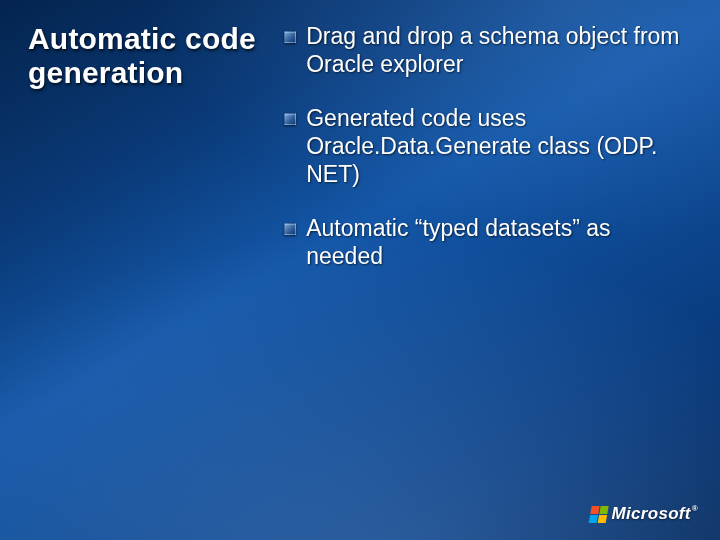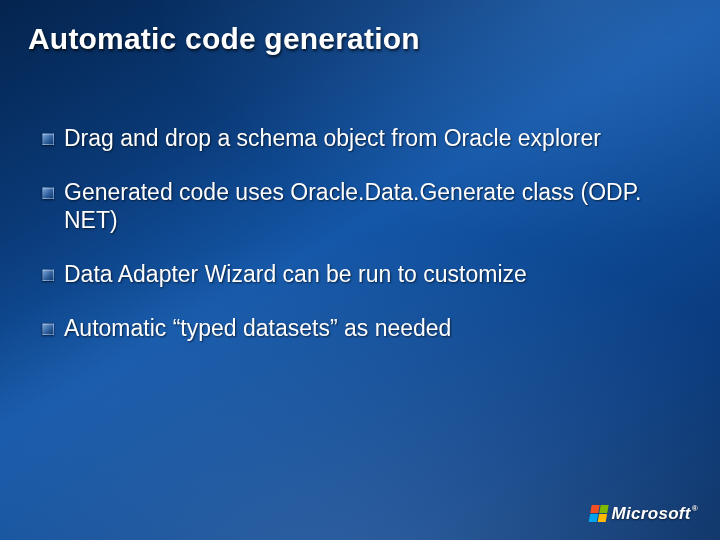--- a/index.html
+++ b/index.html
@@ -11,21 +11,20 @@
       radial-gradient(ellipse 700px 400px at 80% 0%, rgba(90,150,220,0.25) 0%, rgba(0,0,0,0) 60%),
       linear-gradient(150deg, #04244e 0%, #0a3a78 25%, #1457a8 45%, #0e4a95 60%, #093a7c 80%, #062a5c 100%);
     color: #ffffff;
     position: relative;
   }
   .slide {
     width: 100%;
     height: 100%;
     padding: 22px 28px 20px 28px;
     display: flex;
-    flex-direction: column;
   }
   .title {
     font-size: 30px;
     font-weight: bold;
     text-shadow: 1px 2px 3px rgba(0,0,0,0.7);
     margin-bottom: 68px;
     letter-spacing: 0.2px;
   }
   .bullets {
     list-style: none;
@@ -48,21 +47,21 @@
     height: 10px;
     background: linear-gradient(135deg, #7aa7d8 0%, #2e5d9a 60%, #123a6d 100%);
     border: 1px solid rgba(255,255,255,0.15);
     box-shadow: 0 1px 2px rgba(0,0,0,0.6), inset 0 1px 1px rgba(255,255,255,0.3);
   }
   .logo {
     position: absolute;
     bottom: 16px;
     right: 22px;
     display: flex;
-    align-items: center;
+    align-items: flex-end;
     gap: 2px;
   }
   .logo-text {
     font-size: 17px;
     font-weight: bold;
     font-style: italic;
     letter-spacing: 0.3px;
     color: #ffffff;
     text-shadow: 0 1px 2px rgba(0,0,0,.6);
   }
@@ -86,21 +85,20 @@
   .fq4 { background:#ffb900; }
 </style>
 </head>
 <body>
 
 <div class="slide">
   <h1 class="title">Automatic code generation</h1>
   <ul class="bullets">
     <li>Drag and drop a schema object from Oracle explorer</li>
     <li>Generated code uses Oracle.Data.Generate class (ODP. NET)</li>
-    <li>Data Adapter Wizard can be run to customize</li>
     <li>Automatic “typed datasets” as needed</li>
   </ul>
 </div>
 
 <div class="logo">
   <span class="flag">
     <span class="fq1"></span>
       <span class="fq2"></span>
       <span class="fq3"></span>
       <span class="fq4"></span>

